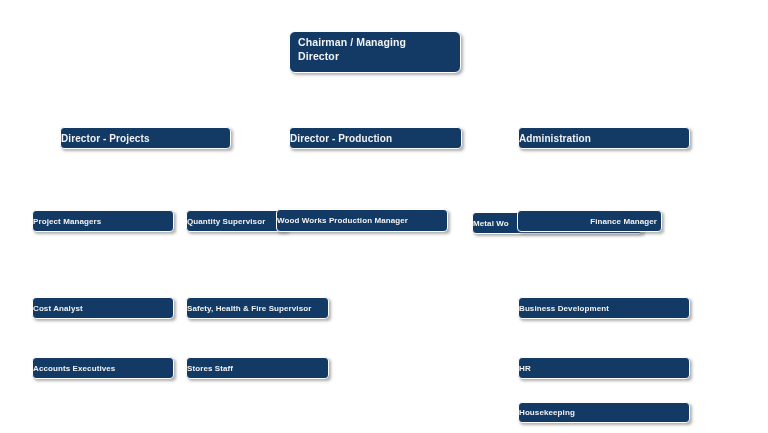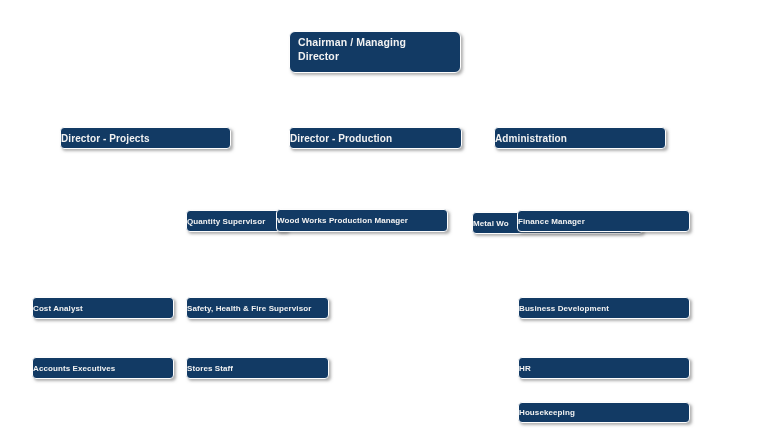--- a/index.html
+++ b/index.html
@@ -52,34 +52,37 @@
   <div class="node lvl1" style="left:289px; top:31px; width:172px; height:42px;">
     <span>Chairman / Managing Director</span>
   </div>
 
   <div class="node lvl2" style="left:60px; top:127px; width:171px; height:22px;">
     <span>Director - Projects</span>
   </div>
   <div class="node lvl2" style="left:289px; top:127px; width:173px; height:22px;">
     <span>Director - Production</span>
   </div>
-  <div class="node lvl2" style="left:494px; top:127px; width:172px; height:22px;">
+  <div class="node lvl2" style="left:518px; top:127px; width:172px; height:22px;">
     <span>Administration</span>
   </div>
 
+  <div class="node" style="left:32px; top:210px; width:142px; height:22px;">
+    <span>Project Managers</span>
+  </div>
   <div class="node" style="left:186px; top:210px; width:102px; height:22px;">
     <span>Quantity Supervisor</span>
   </div>
   <div class="node" style="left:276px; top:209px; width:172px; height:23px; z-index:2;">
     <span>Wood Works Production Manager</span>
   </div>
   <div class="node" style="left:472px; top:212px; width:171px; height:22px; z-index:1;">
     <span>Metal Wo</span>
   </div>
-  <div class="node" style="left:517px; top:210px; width:173px; height:22px; z-index:2;">
+  <div class="node" style="left:517px; top:210px; width:145px; height:22px; z-index:2;justify-content:flex-end;">
     <span>Finance Manager</span>
   </div>
 
   <div class="node" style="left:32px; top:297px; width:142px; height:22px;">
     <span>Cost Analyst</span>
   </div>
   <div class="node" style="left:186px; top:297px; width:143px; height:22px;">
     <span>Safety, Health &amp; Fire Supervisor</span>
   </div>
   <div class="node" style="left:518px; top:297px; width:172px; height:22px;">

